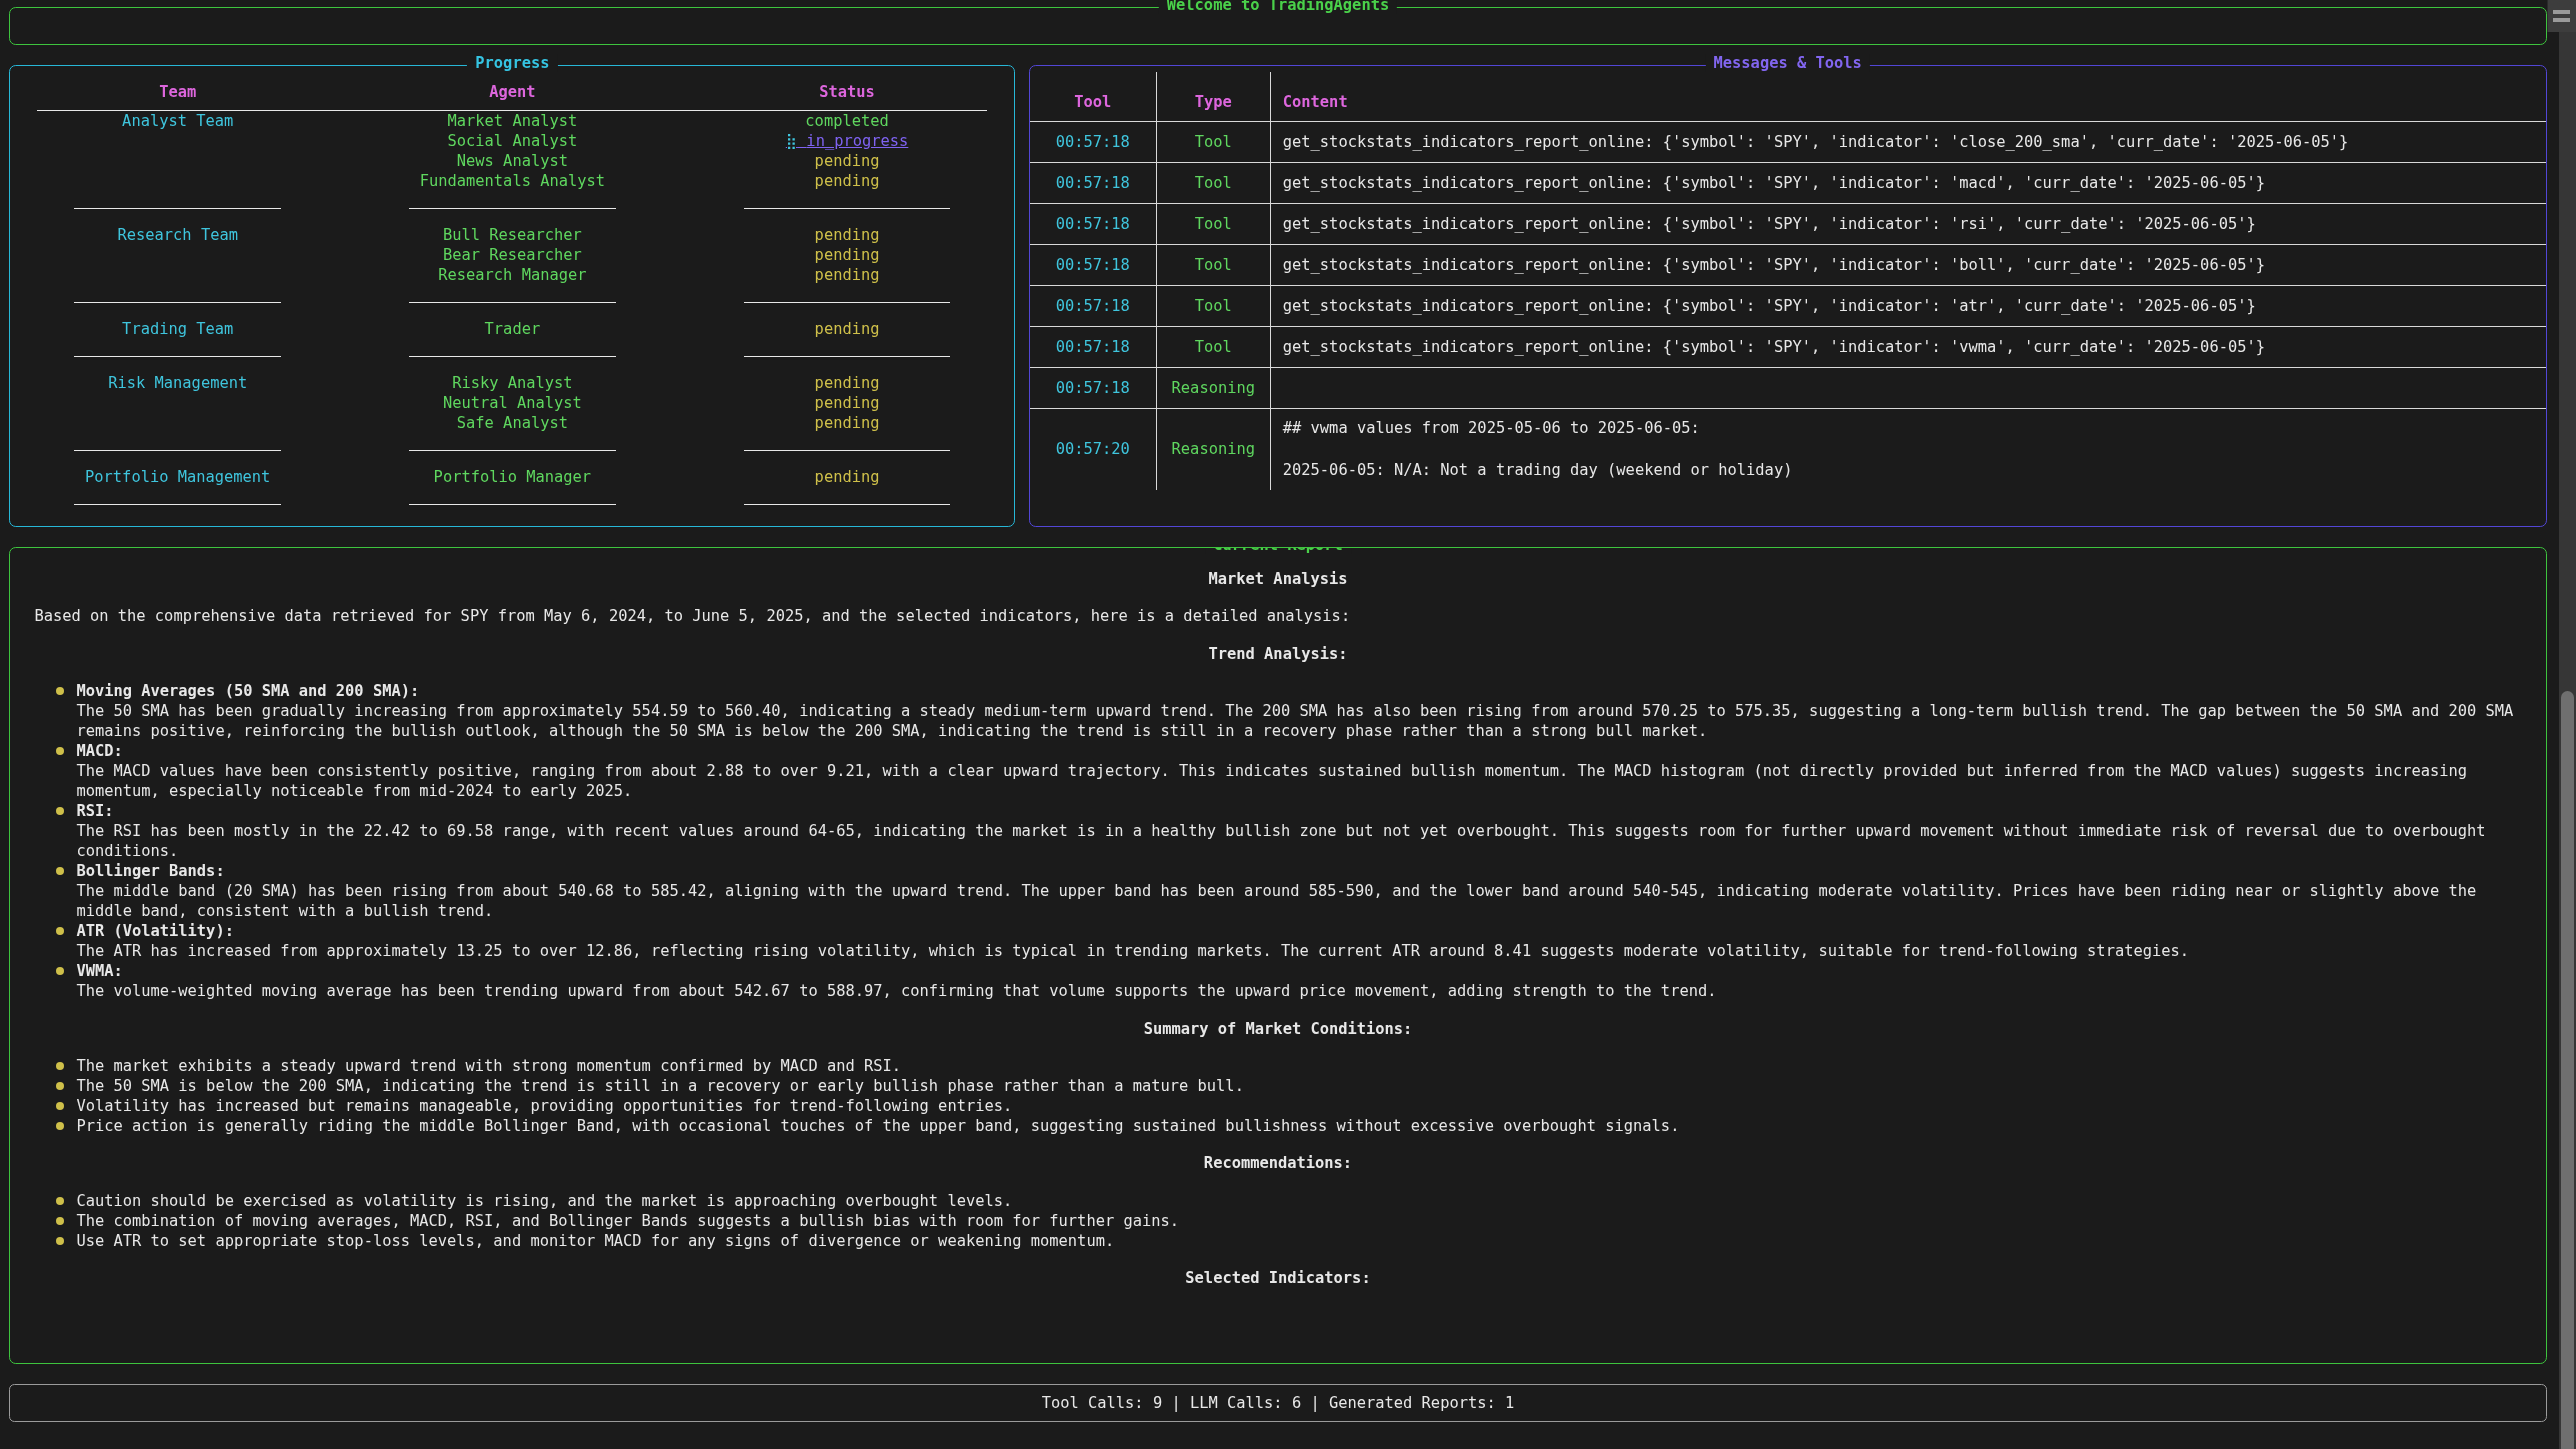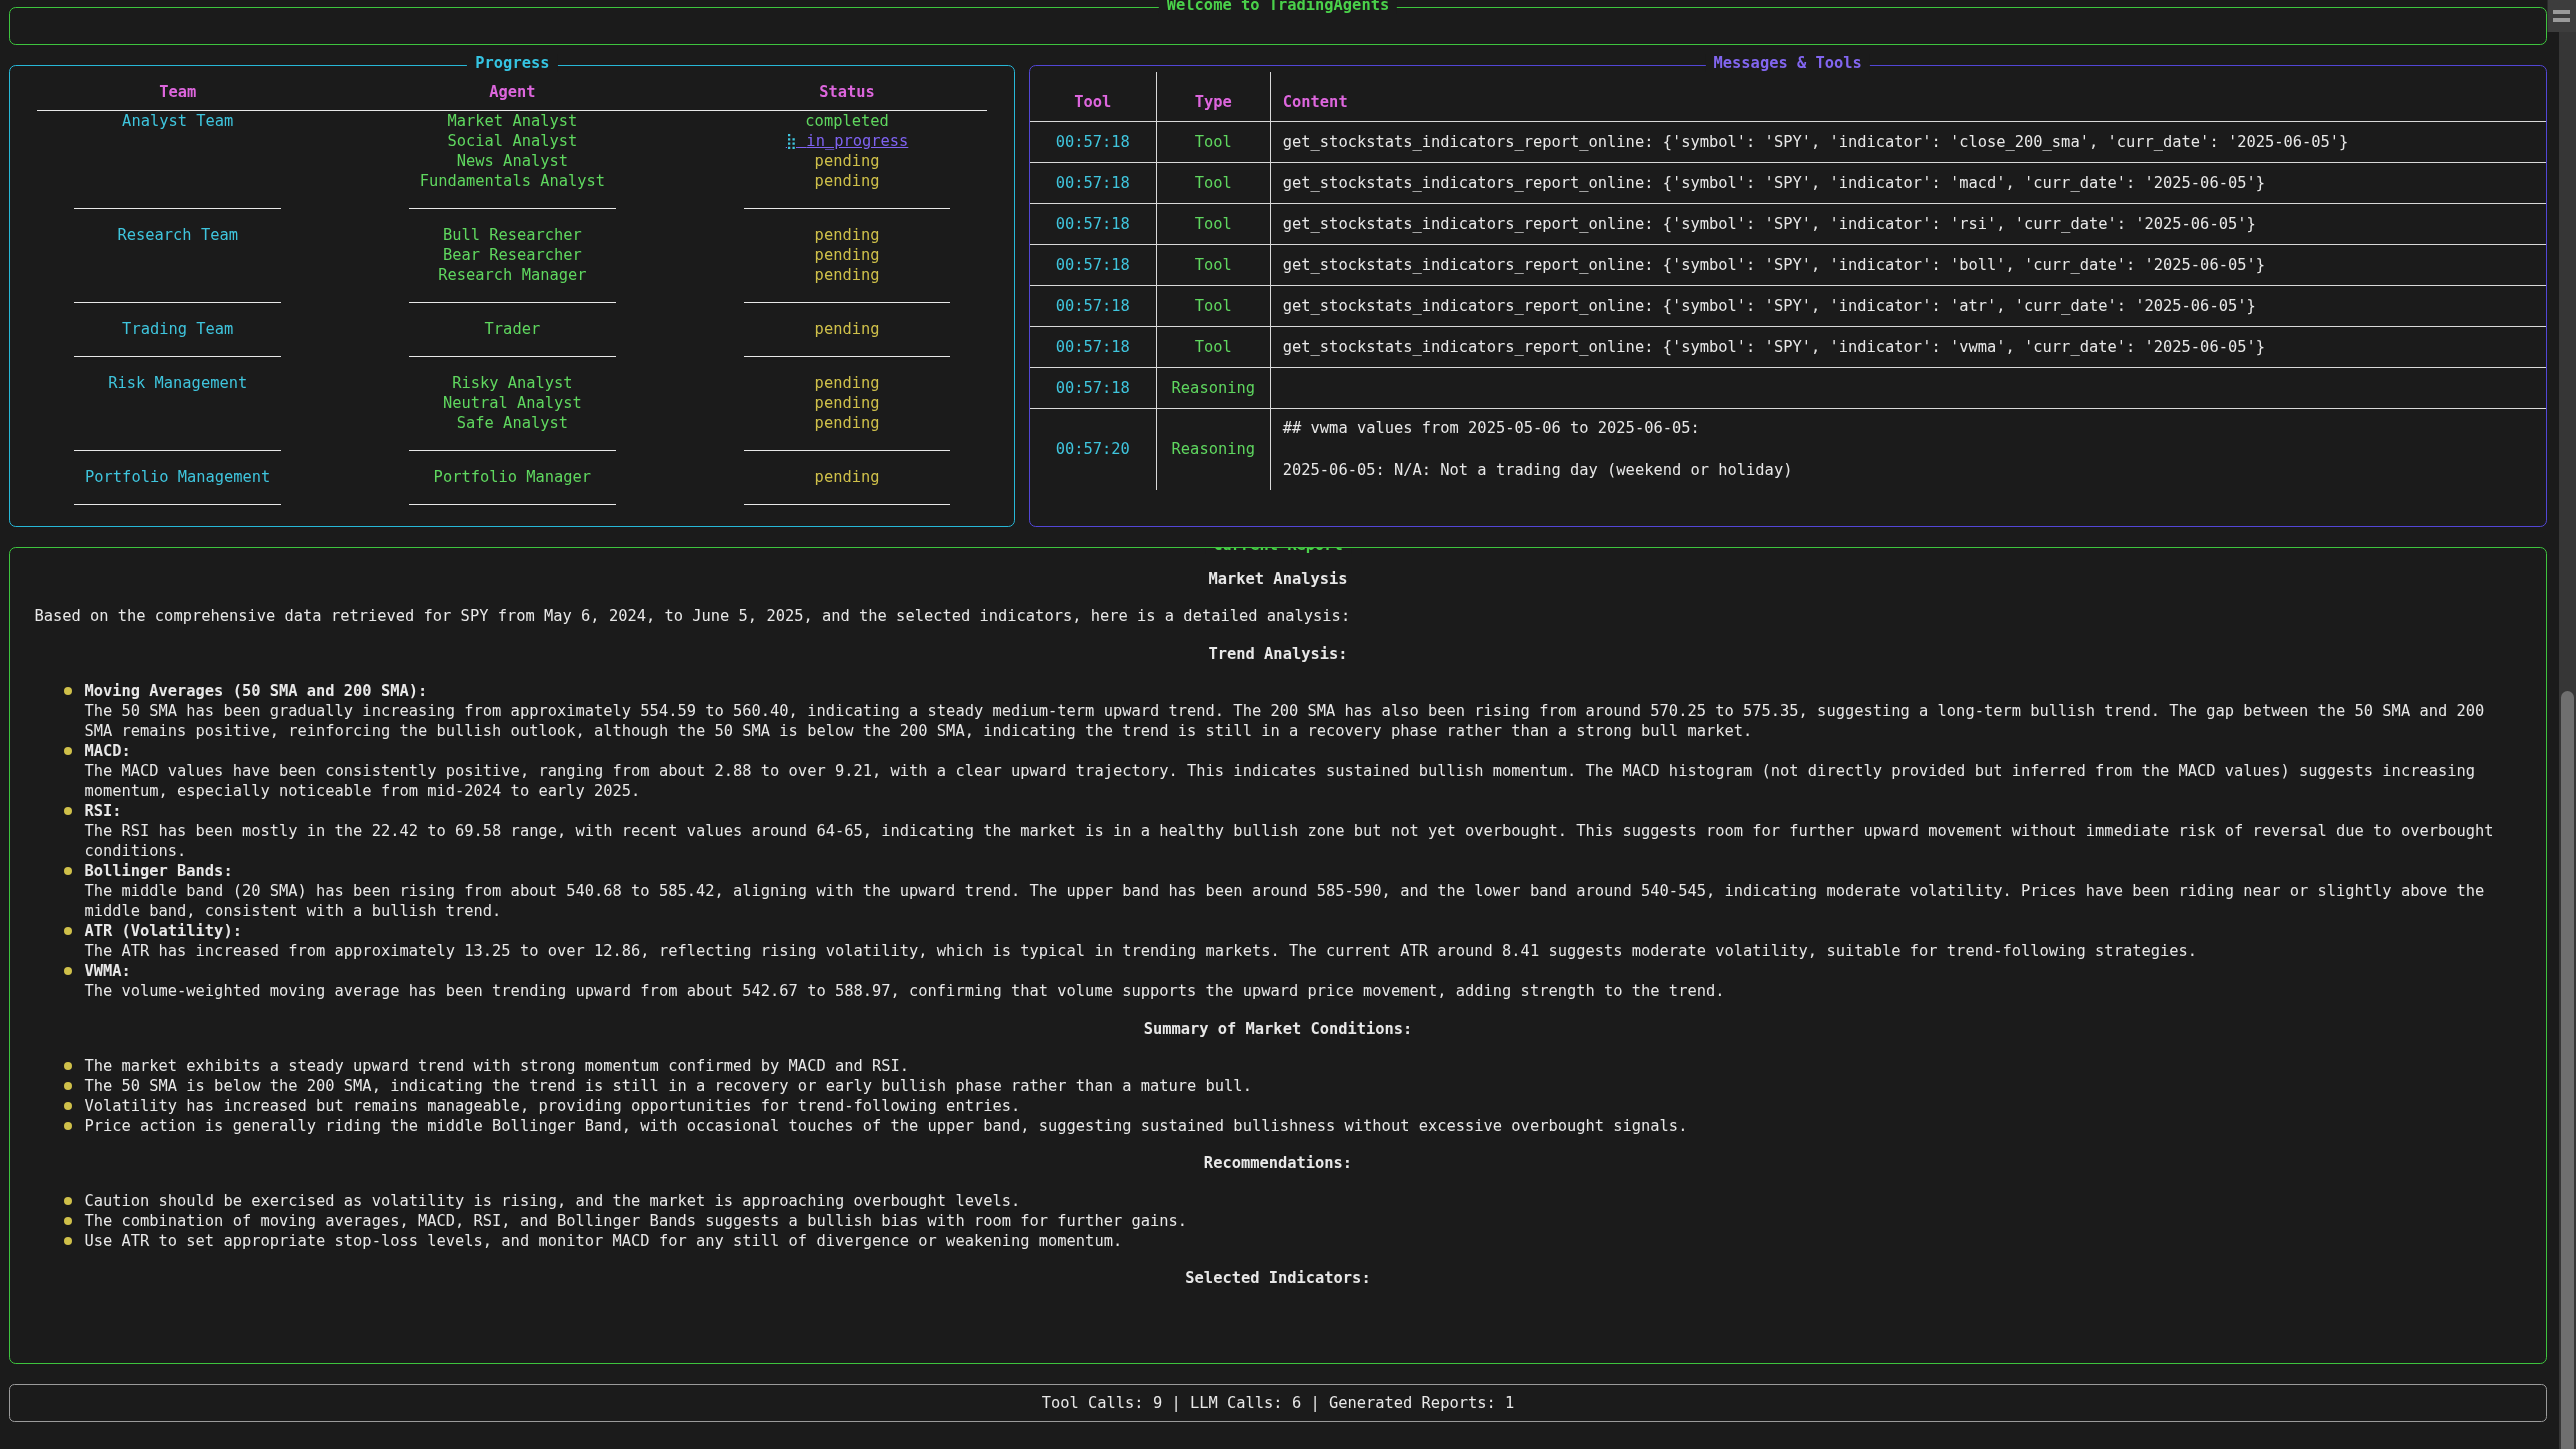--- a/index.html
+++ b/index.html
@@ -53,21 +53,21 @@
   .time{color:#3fc5dd;}
   .type{color:#5fd75f;}
   .content{color:#e8e8e8;white-space:pre-wrap;word-break:break-word;}
 
   
   .report{height:817px;margin-bottom:20px;border-color:#3ec43e;overflow:hidden;padding:12px 24px;}
   .report .ptitle{color:#4ad14a;}
   .rh{text-align:center;font-weight:bold;margin:17.4px 0;line-height:20px;}
   .rh.first{margin-top:9.4px;}
   .rpara{line-height:20px;}
-  .rlist{list-style:none;margin:12px;padding:0;}
+  .rlist{list-style:none;margin:4px;padding:0;}
   .rlist li{position:relative;padding-left:38px;line-height:20px;}
   .rlist li::before{content:"";position:absolute;left:17.4px;top:6px;width:8px;height:8px;border-radius:50%;background:#cfc04a;}
   .btitle{font-weight:bold;}
 
   
   .statsbar{height:38px;border-color:#9b9b9b;border-radius:5.4px;display:flex;align-items:center;justify-content:center;margin-bottom:0;}
 
   
   .scrollcol{position:absolute;top:0;right:0;width:17.4px;height:1449px;background:#363636;}
   .scrollbtn{position:absolute;top:0;right:0;width:29.5px;height:32px;background:#3d3d3d;display:flex;flex-direction:column;align-items:center;justify-content:center;gap:3.4px;border-left:0.7px solid #2a2a2a;}
@@ -278,21 +278,21 @@
       <ul class="rlist">
         <li>The market exhibits a steady upward trend with strong momentum confirmed by MACD and RSI.</li>
         <li>The 50 SMA is below the 200 SMA, indicating the trend is still in a recovery or early bullish phase rather than a mature bull.</li>
         <li>Volatility has increased but remains manageable, providing opportunities for trend-following entries.</li>
         <li>Price action is generally riding the middle Bollinger Band, with occasional touches of the upper band, suggesting sustained bullishness without excessive overbought signals.</li>
       </ul>
       <div class="rh">Recommendations:</div>
       <ul class="rlist">
         <li>Caution should be exercised as volatility is rising, and the market is approaching overbought levels.</li>
         <li>The combination of moving averages, MACD, RSI, and Bollinger Bands suggests a bullish bias with room for further gains.</li>
-        <li>Use ATR to set appropriate stop-loss levels, and monitor MACD for any still of divergence or weakening momentum.</li>
+        <li>Use ATR to set appropriate stop-loss levels, and monitor MACD for any signs of divergence or weakening momentum.</li>
       </ul>
       <div class="rh">Selected Indicators:</div>
     </div>
 
     <div class="panel statsbar">
       <span>Tool Calls: 9 | LLM Calls: 6 | Generated Reports: 1</span>
     </div>
   </div>
 
   <div class="scrollcol">

